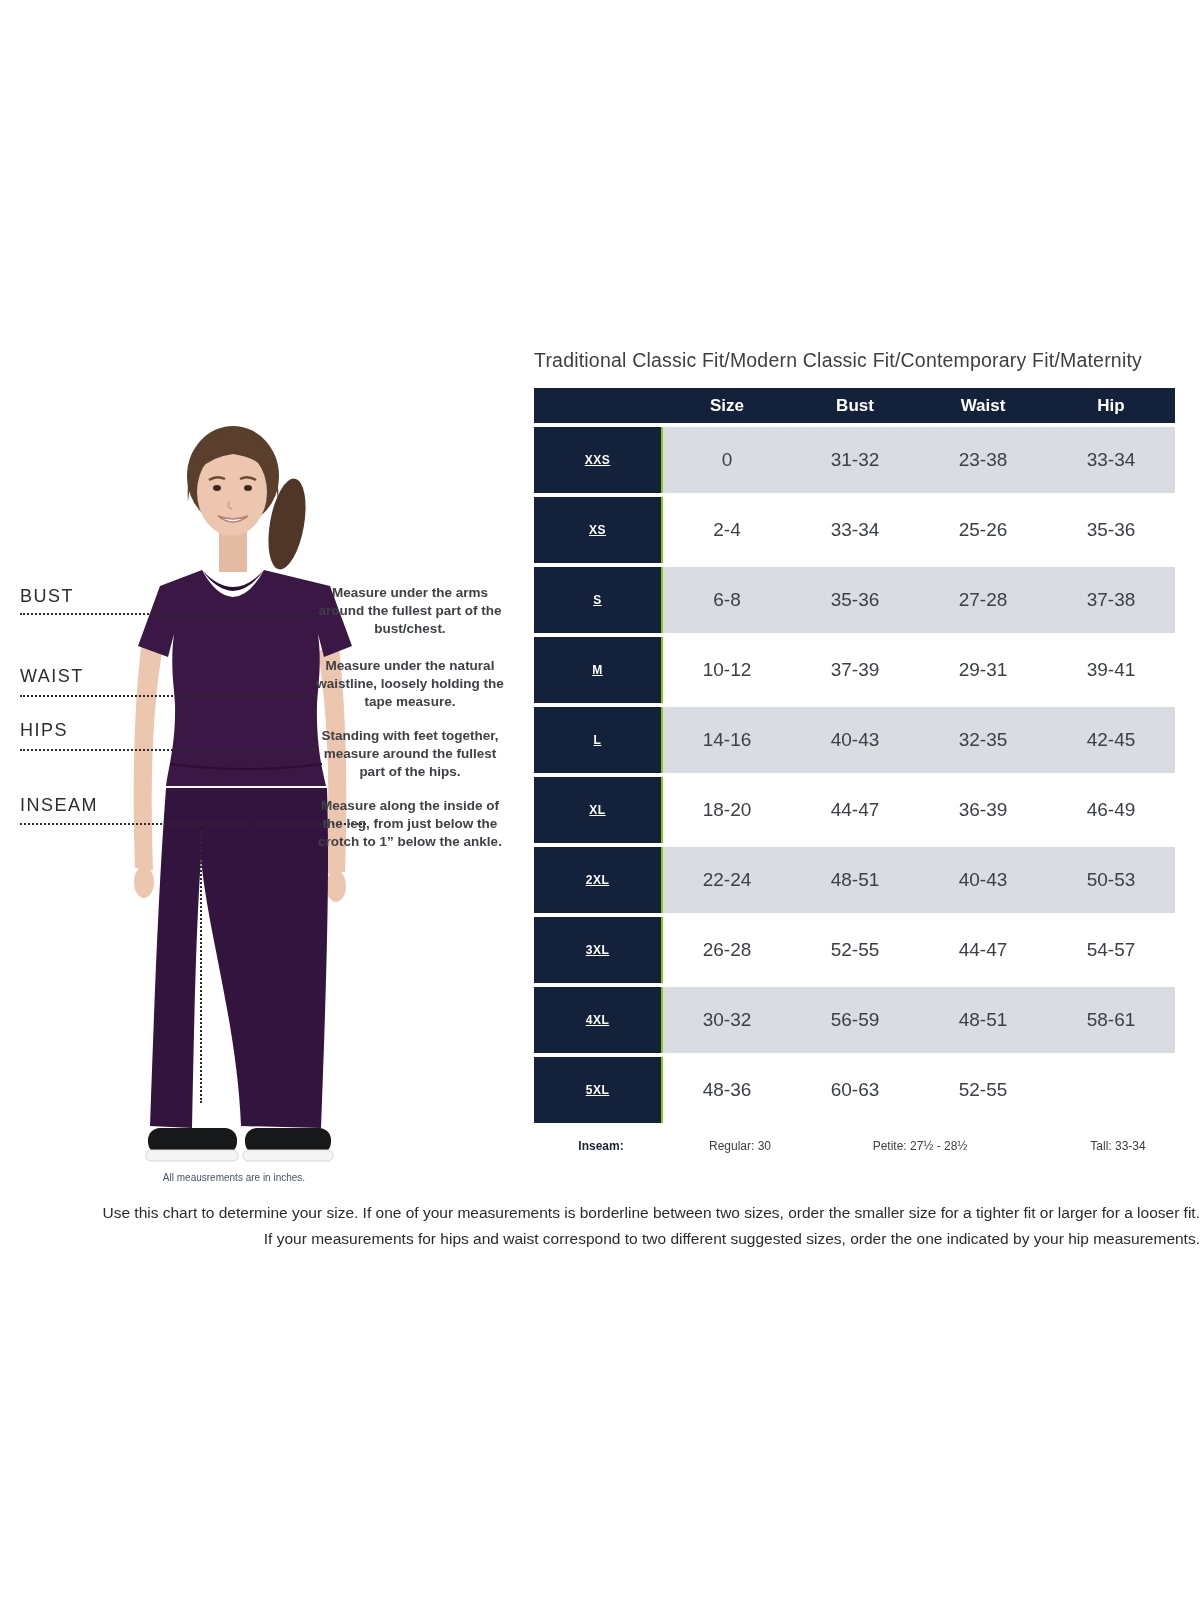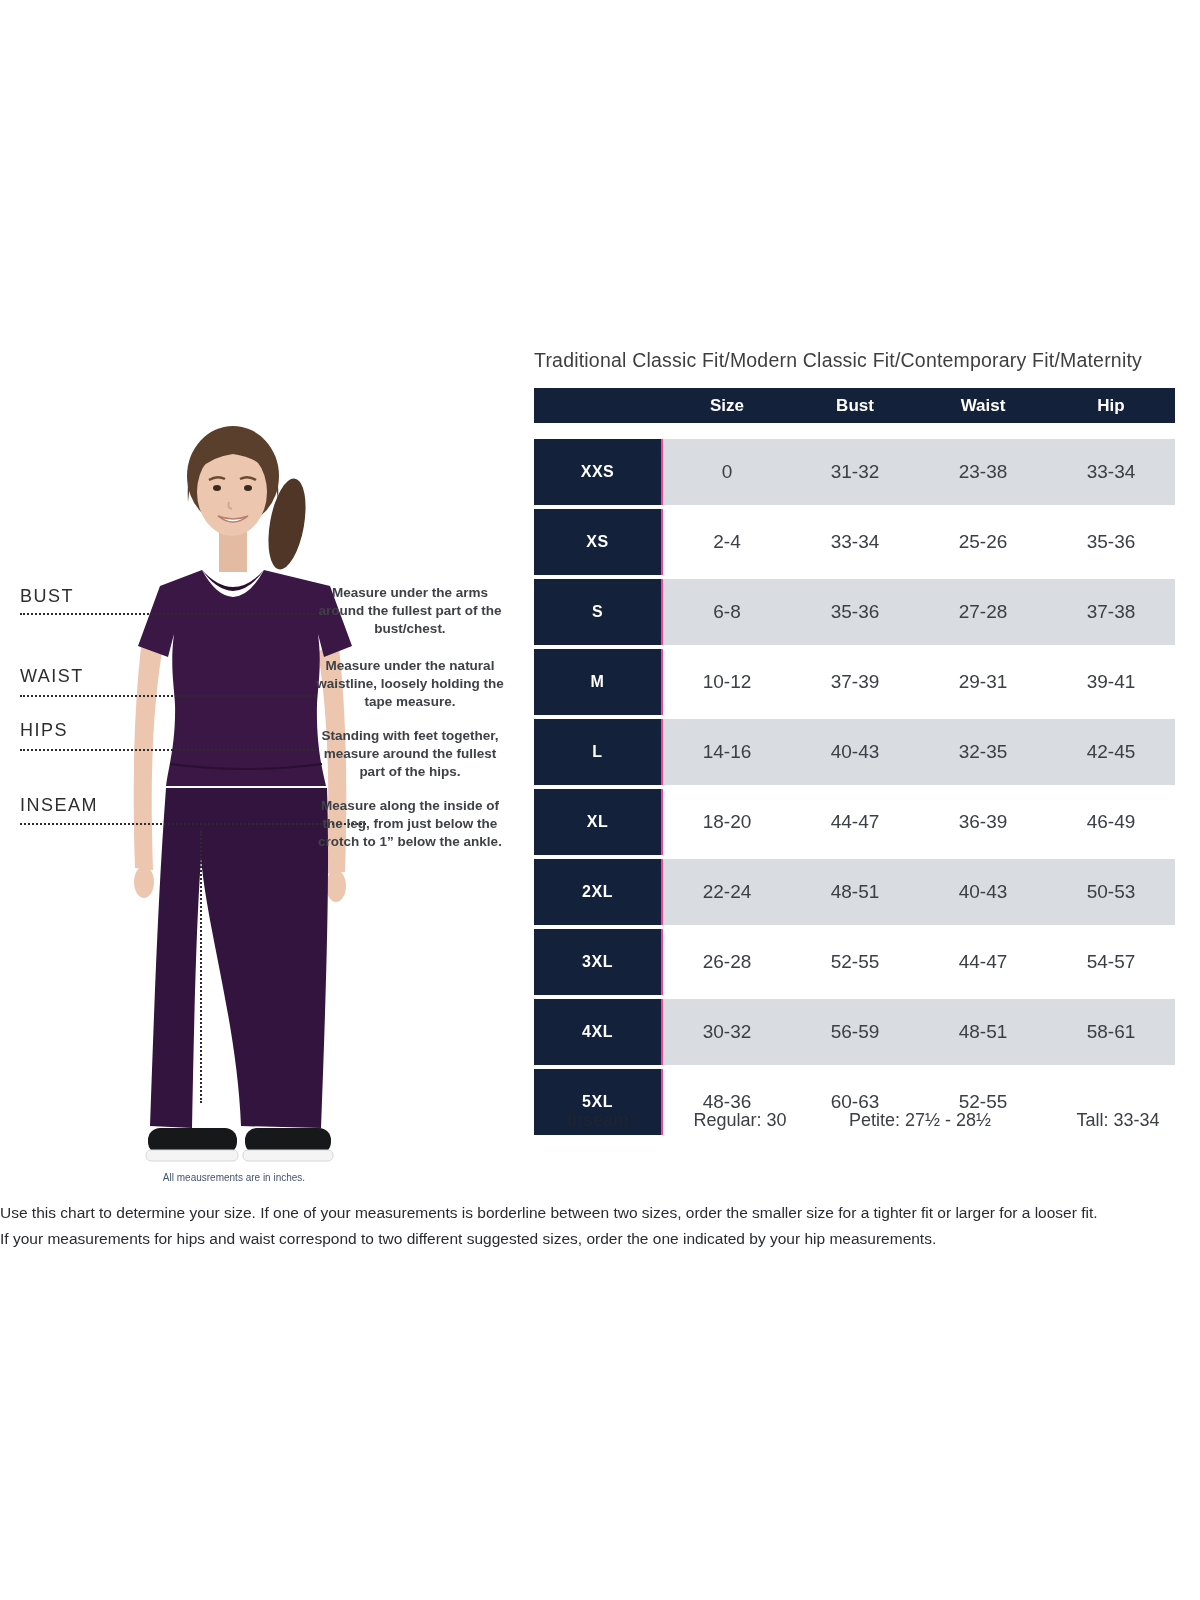--- a/index.html
+++ b/index.html
@@ -31,42 +31,42 @@
   }
 
   
   .chart-title{
     position:absolute;top:349px;left:534px;width:641px;text-align:left;
     font-size:19.5px;color:#3f3f3f;letter-spacing:0.2px;white-space:nowrap;
   }
   .size-table{position:absolute;top:388px;left:534px;width:641px;}
   .thead{
     display:grid;grid-template-columns:129px 128px 128px 128px 128px;
-    background:var(--navy);height:35px;line-height:35px;margin-bottom:16px;
+    background:var(--navy);height:35px;line-height:35px;margin-bottom:4px;
   }
   .thead .th{color:#fff;font-weight:bold;font-size:17px;text-align:center;}
   .trow{
     display:grid;grid-template-columns:129px 128px 128px 128px 128px;
     height:66px;line-height:66px;margin-bottom:4px;
   }
   .trow .rowlabel{
-    background:var(--navy);color:#fff;font-weight:bold;font-size:16px;
-    letter-spacing:0.5px;text-align:center;border-right:2px solid #ec4899;box-sizing:border-box;
+    background:var(--navy);color:#fff;font-weight:bold;font-size:12px;
+    letter-spacing:0.5px;text-align:center;border-right:2px solid #84cc16;box-sizing:border-box;text-decoration:underline;
   }
   .trow .cell{font-size:19px;color:var(--ink);text-align:center;}
   .rows .trow:nth-child(odd) .cell{background:var(--stripe);}
   .rows .trow:nth-child(even) .cell{background:#ffffff;}
 
-  .inseam-item{position:absolute;top:1108px;transform:translateX(-50%);
-    font-size:18px;color:var(--ink);white-space:nowrap;line-height:24px;}
+  .inseam-item{position:absolute;top:1134px;transform:translateX(-50%);
+    font-size:12px;color:var(--ink);white-space:nowrap;line-height:24px;}
   .inseam-item.lbl{font-weight:bold;color:#1c2433;}
 
   
   .footer-line{
-    position:absolute;left:0;width:1200px;text-align:left;
+    position:absolute;left:0;width:1200px;text-align:right;
     font-size:15.5px;color:#292b2f;line-height:20px;
   }
 </style>
 </head>
 <body>
 
 <div class="stage">
 
   <svg style="position:absolute;left:90px;top:424px;" width="300" height="746" viewBox="0 0 300 746">
 

